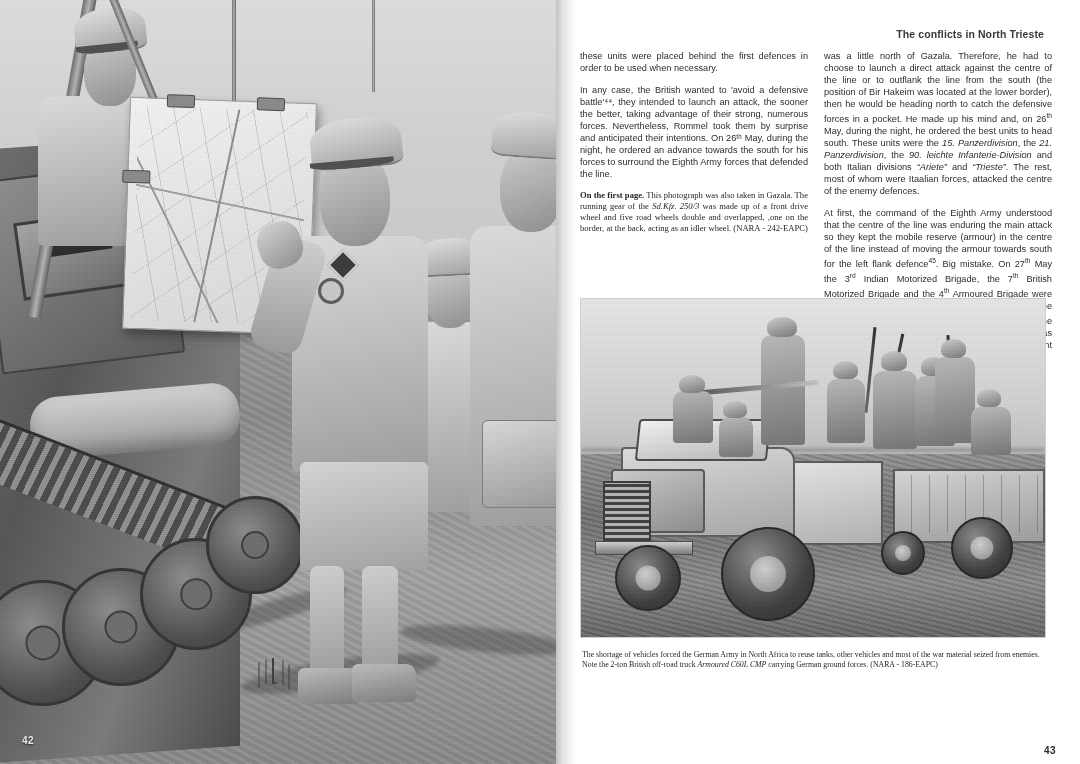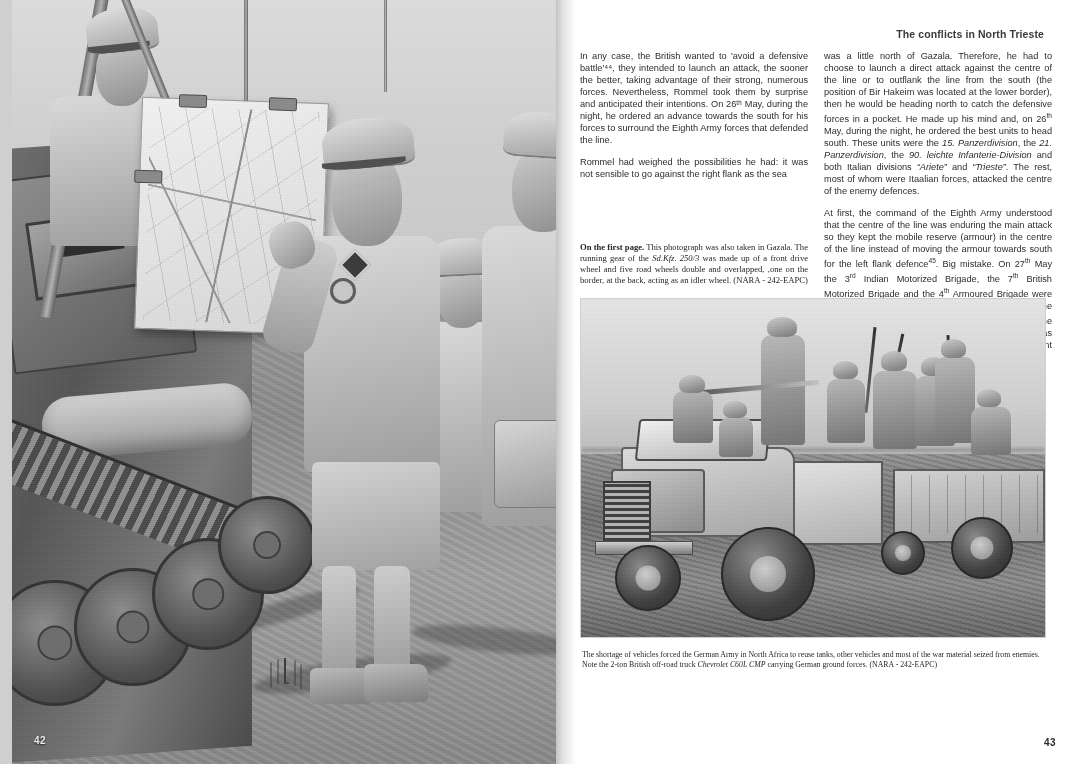--- a/index.html
+++ b/index.html
@@ -6,21 +6,21 @@
   html,body{margin:0;padding:0;background:#ffffff;}
   body{
     width:1080px;height:764px;overflow:hidden;
     font-family:"Liberation Sans",sans-serif;
     -webkit-font-smoothing:antialiased;
   }
   .spread{position:relative;width:1080px;height:764px;background:#ffffff;overflow:hidden;}
 
   
   .page-left{position:absolute;left:0;top:0;width:556px;height:764px;overflow:hidden;background:#cfcfcf;}
-  .photo-left{position:absolute;left:0;top:0;width:556px;height:764px;overflow:hidden;background:#737373;margin-left:12px;}
+  .photo-left{position:absolute;left:0;top:0;width:556px;height:764px;overflow:hidden;background:#737373;}
 
   
   .sky{position:absolute;left:0;top:0;width:556px;height:330px;
        background:linear-gradient(180deg,#dedede 0%,#d2d2d2 40%,#c6c6c6 100%);}
   
   .ground{position:absolute;left:0;top:300px;width:556px;height:464px;
        background:linear-gradient(180deg,#9c9c9c 0%,#8d8d8d 25%,#a3a3a3 60%,#8a8a8a 100%);}
   .ground:after{content:"";position:absolute;inset:0;
        background:repeating-linear-gradient(27deg,rgba(255,255,255,.05) 0 3px,rgba(0,0,0,.05) 3px 7px);}
 
@@ -133,21 +133,21 @@
   .bush:before{content:"";position:absolute;left:20px;bottom:0;width:2px;height:26px;background:#3d3d3d;
        box-shadow:-14px 4px 0 -0.5px #3d3d3d,10px 2px 0 -0.5px #3d3d3d,-7px 1px 0 -0.5px #3d3d3d,16px 6px 0 -0.5px #3d3d3d;}
 
   .grain{position:absolute;inset:0;pointer-events:none;opacity:.20;
      background-image:
        repeating-linear-gradient(0deg,rgba(255,255,255,.10) 0 1px,rgba(0,0,0,.10) 1px 2px),
        repeating-linear-gradient(90deg,rgba(255,255,255,.06) 0 1px,rgba(0,0,0,.06) 1px 2px);}
 
   .folio{position:absolute;font-size:10px;font-weight:bold;letter-spacing:.4px;}
   .folio-left{left:22px;bottom:18px;color:#e9e9e9;text-shadow:0 1px 2px rgba(0,0,0,.7);}
-  .folio-right{right:24px;bottom:16px;color:#2b2b2b;}
+  .folio-right{right:24px;bottom:8px;color:#2b2b2b;}
 
   
   .gutter{position:absolute;left:556px;top:0;width:20px;height:764px;
        background:linear-gradient(90deg,#c4c4c4 0%,#e2e2e2 35%,#f6f6f6 80%,#ffffff 100%);}
 
   
   .page-right{position:absolute;left:576px;top:0;width:504px;height:764px;background:#ffffff;}
 
   .running-head{position:absolute;right:36px;top:28px;font-size:10.5px;font-weight:bold;
        color:#3a3a3a;letter-spacing:.1px;}
@@ -316,22 +316,22 @@
 
   <div class="gutter"></div>
 
   <div class="page-right">
 
     <div class="running-head">The conflicts in North Trieste</div>
 
     <div class="cols">
 
       <div class="col">
+        <p class="body-p">these units were placed behind the first defences in order to be used when necessary.</p>
         <p class="body-p">In any case, the British wanted to 'avoid a defensive battle'⁴⁴, they intended to launch an attack, the sooner the better, taking advantage of their strong, numerous forces. Nevertheless, Rommel took them by surprise and anticipated their intentions. On 26ᵗʰ May, during the night, he ordered an advance towards the south for his forces to surround the Eighth Army forces that defended the line.</p>
-        <p class="body-p" style="margin-bottom:62px;">Rommel had weighed the possibilities he had: it was not sensible to go against the right flank as the sea</p>
 
         <p class="sidecap"><b>On the first page.</b><span> This photograph was also taken in Gazala. The running gear of the </span><i>Sd.Kfz. 250/3</i><span> was made up of a front drive wheel and five road wheels double and overlapped, ,one on the border, at the back, acting as an idler wheel. (NARA - 242-EAPC)</span></p>
       </div>
 
       <div class="col">
         <p class="body-p rich"><span>was a little north of Gazala. Therefore, he had to choose to launch a direct attack against the centre of the line or to outflank the line from the south (the position of Bir Hakeim was located at the lower border), then he would be heading north to catch the defensive forces in a pocket. He made up his mind and, on 26</span><sup style="font-size: 0.72em;">th</sup><span> May, during the night, he ordered the best units to head south. These units were the </span><i>15. Panzerdivision</i><span>, the </span><i>21. Panzerdivision</i><span>, the </span><i>90. leichte Infanterie-Division</i><span> and both Italian divisions </span><i>“Ariete”</i><span> and </span><i>“Trieste”</i><span>. The rest, most of whom were Itaalian forces, attacked the centre of the enemy defences.</span></p>
         <p class="body-p rich"><span>At first, the command of the Eighth Army understood that the centre of the line was enduring the main attack so they kept the mobile reserve (armour) in the centre of the line instead of moving the armour towards south for the left flank defence</span><sup style="font-size: 0.72em;">45</sup><span>. Big mistake. On 27</span><sup style="font-size: 0.72em;">th</sup><span> May the 3</span><sup style="font-size: 0.72em;">rd</sup><span> Indian Motorized Brigade, the 7</span><sup style="font-size: 0.72em;">th</sup><span> British Motorized Brigade and the 4</span><sup style="font-size: 0.72em;">th</sup><span> Armoured Brigade were bulldozed and overwhelmed. The command post of the 7</span><sup style="font-size: 0.72em;">th</sup><span> Armoured Division was destroyed too, the Commander-in-Chief, General Frank W. Messervy, was taken but he managed to escape soon after and went back to his lines.</span></p>
       </div>
     </div>
 
@@ -374,18 +374,18 @@
       <div class="s-body st6-b"></div>
       <div class="s-helmet st6-h"></div>
       <div class="s-body st7-b"></div>
       <div class="s-helmet st7-h"></div>
       <div class="s-body st8-b"></div>
       <div class="s-helmet st8-h"></div>
 
       <div class="grain"></div>
     </div>
 
-    <p class="photo-caption"><span>The shortage of vehicles forced the German Army in North Africa to reuse tanks, other vehicles and most of the war material seized from enemies. Note the 2-ton British off-road truck </span><i>Chevrolet C60L CMP</i><span> carrying German ground forces. (NARA - 242-EAPC)</span></p>
+    <p class="photo-caption"><span>The shortage of vehicles forced the German Army in North Africa to reuse tanks, other vehicles and most of the war material seized from enemies. Note the 2-ton British off-road truck </span><i>Armoured C60L CMP</i><span> carrying German ground forces. (NARA - 186-EAPC)</span></p>
 
     <div class="folio folio-right">43</div>
   </div>
 
 </div>
 
 </body></html>

